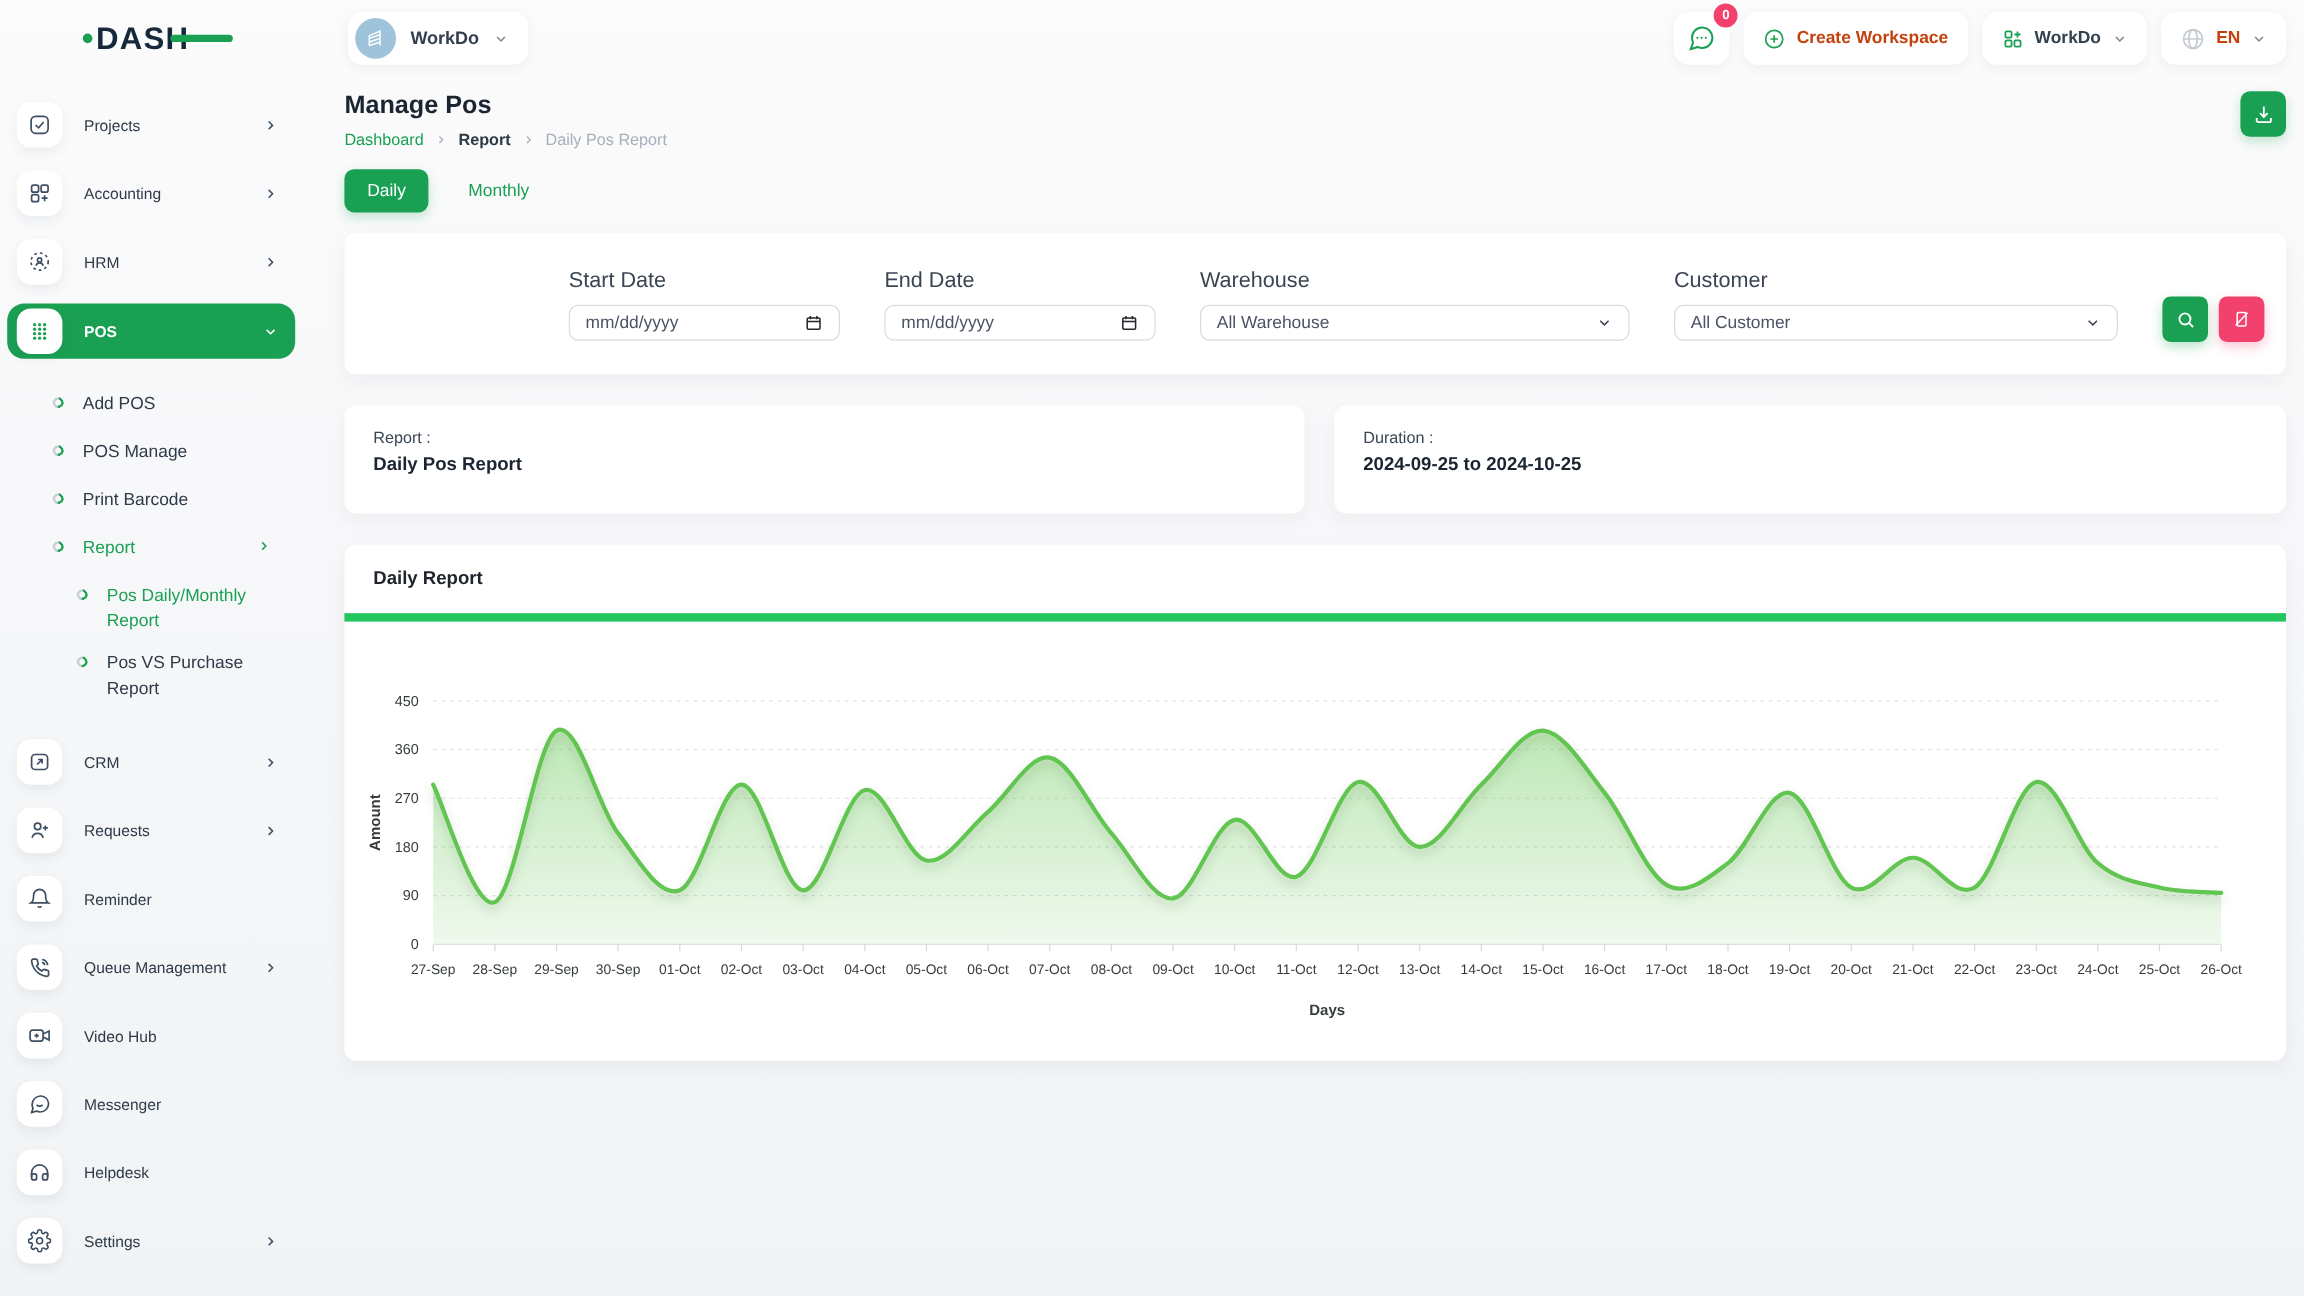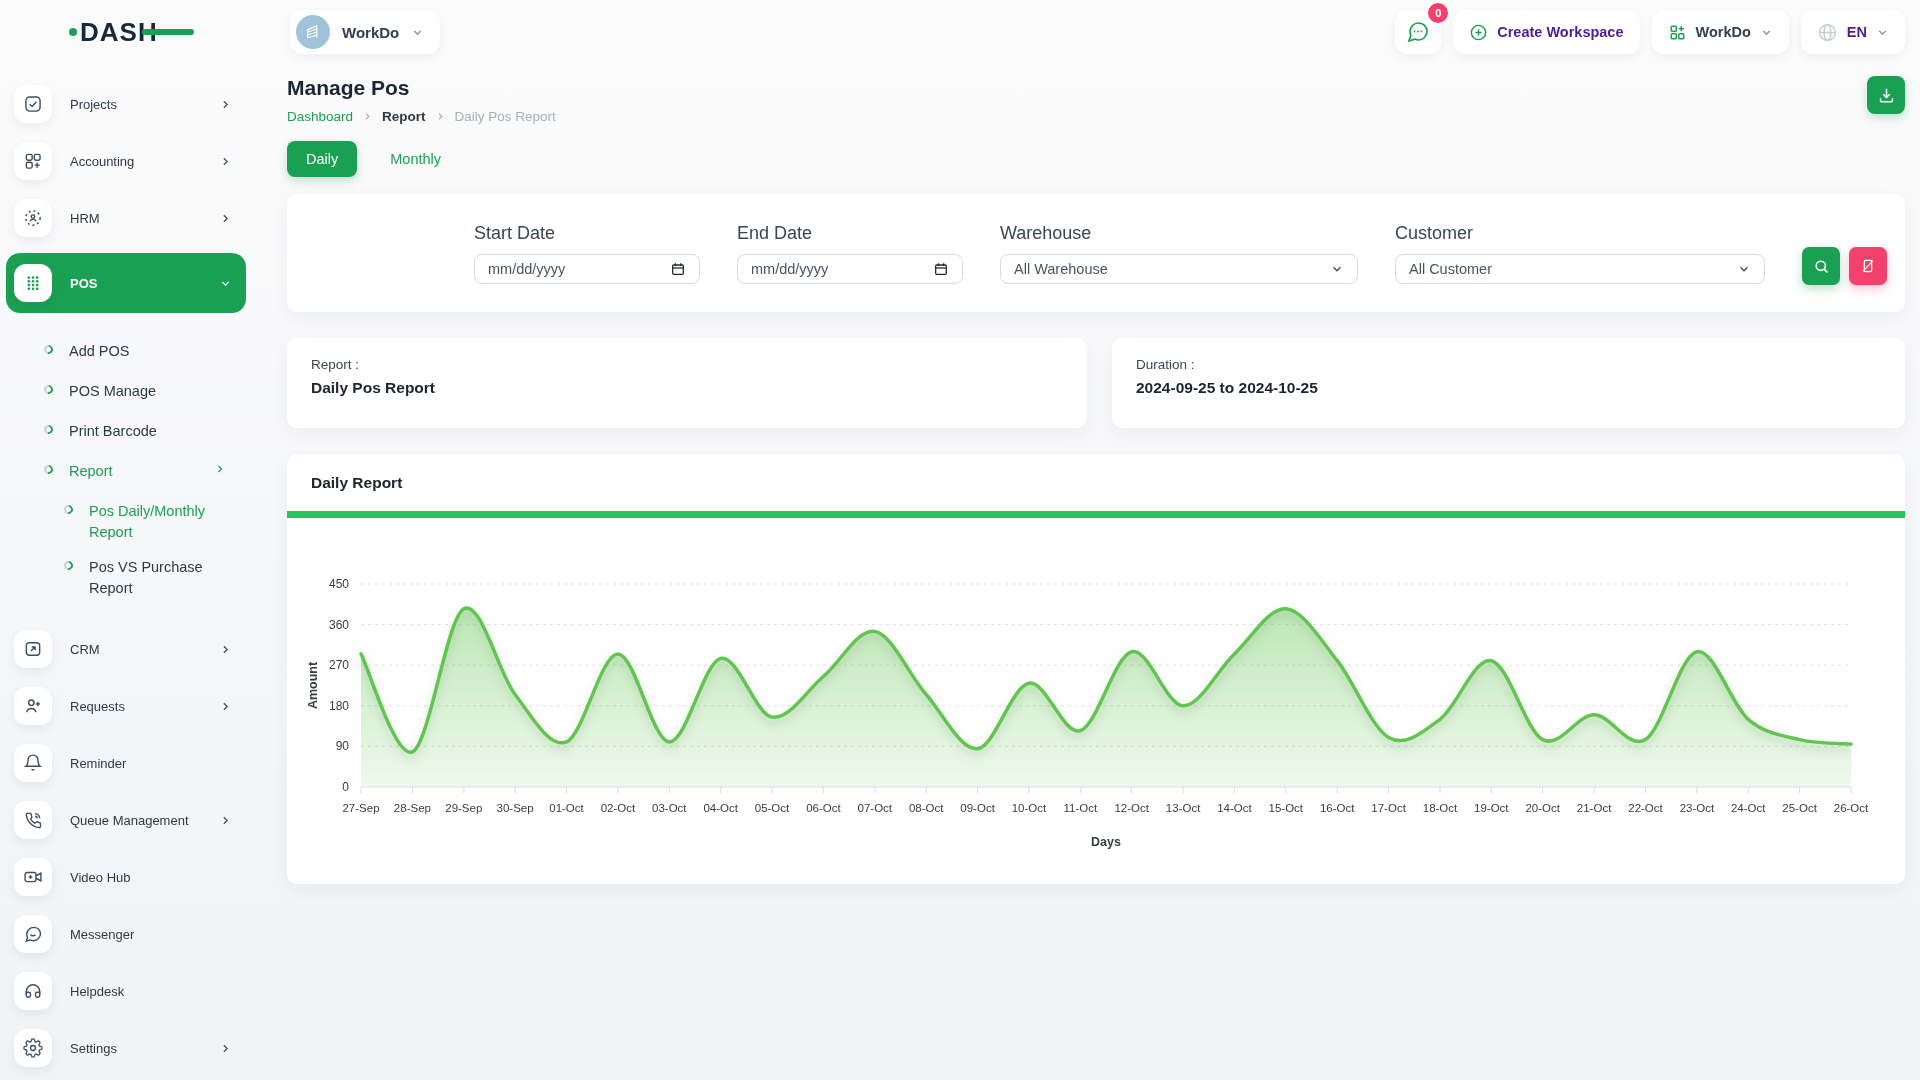--- a/index.html
+++ b/index.html
@@ -19,31 +19,31 @@
     box-shadow:0 3px 10px rgba(30,50,70,.06); display:flex; align-items:center; gap:12px; padding:0 16px 0 6px; cursor:pointer;}
   .ws-avatar { width:34px; height:34px; border-radius:50%; background:#9fc3da; display:flex; align-items:center; justify-content:center; }
   .ws-name { font-size:15px; font-weight:700; color:#34404f; }
   .topbar-right { position:absolute; right:15px; top:10px; display:flex; align-items:center; gap:12px; }
   .icon-chip { position:relative; width:46px; height:44px; background:#fff; border-radius:12px;
     box-shadow:0 3px 10px rgba(30,50,70,.06); display:flex; align-items:center; justify-content:center; cursor:pointer; }
   .badge { position:absolute; top:-7px; right:-7px; min-width:20px; height:20px; border-radius:50%;
     background:#f1416c; color:#fff; font-size:11px; font-weight:700; display:flex; align-items:center; justify-content:center; }
   .pill-btn { height:44px; background:#fff; border-radius:12px; box-shadow:0 3px 10px rgba(30,50,70,.06);
     display:flex; align-items:center; gap:9px; padding:0 16px; cursor:pointer; font-size:14.5px; }
-  .pill-btn .green-text { color:#4c1d95; font-weight:600; }
+  .pill-btn .green-text { color:#c2410c; font-weight:600; }
   .pill-btn .dark-text { color:#34404f; font-weight:700; }
 
   
   .sidebar { position:absolute; left:0; top:62px; width:258px; padding:20px 12px 0 14px; }
   .side-item { display:flex; align-items:center; height:44px; margin-bottom:13px; cursor:pointer; }
   .tile { width:38px; height:38px; background:#fff; border-radius:12px; box-shadow:0 4px 10px rgba(30,50,70,.07);
     display:flex; align-items:center; justify-content:center; flex:0 0 auto; }
   .side-label { font-size:13px; color:#2e3a48; margin-left:18px; }
   .side-chev { margin-left:auto; margin-right:14px; }
-  .side-item.active { background:#1aa053; border-radius:14px; height:60px; padding-left:8px; margin-left:-8px; width:240px; }
+  .side-item.active { background:#1aa053; border-radius:14px; height:46px; padding-left:8px; margin-left:-8px; width:240px; }
   .side-item.active .side-label { color:#fff; font-weight:700; }
   .sub-item { display:flex; align-items:flex-start; margin-bottom:14px; padding-left:30px; cursor:pointer; min-height:26px; }
   .sub-item.lvl3 { padding-left:50px; }
   .bullet { width:9px; height:9px; border:2px solid #c6cdd7; border-radius:50%; border-bottom-color:#1aa053; border-right-color:#1aa053;
     transform:rotate(-35deg); margin-top:4px; flex:0 0 auto; }
   .sub-label { font-size:14.5px; color:#2e3a48; margin-left:16px; line-height:1.45; max-width:150px; }
   .sub-item.green .sub-label { color:#1aa053; }
   .sub-item .side-chev { margin-right:20px; margin-top:2px; }
   .mt-extra { margin-top:28px; }
 

